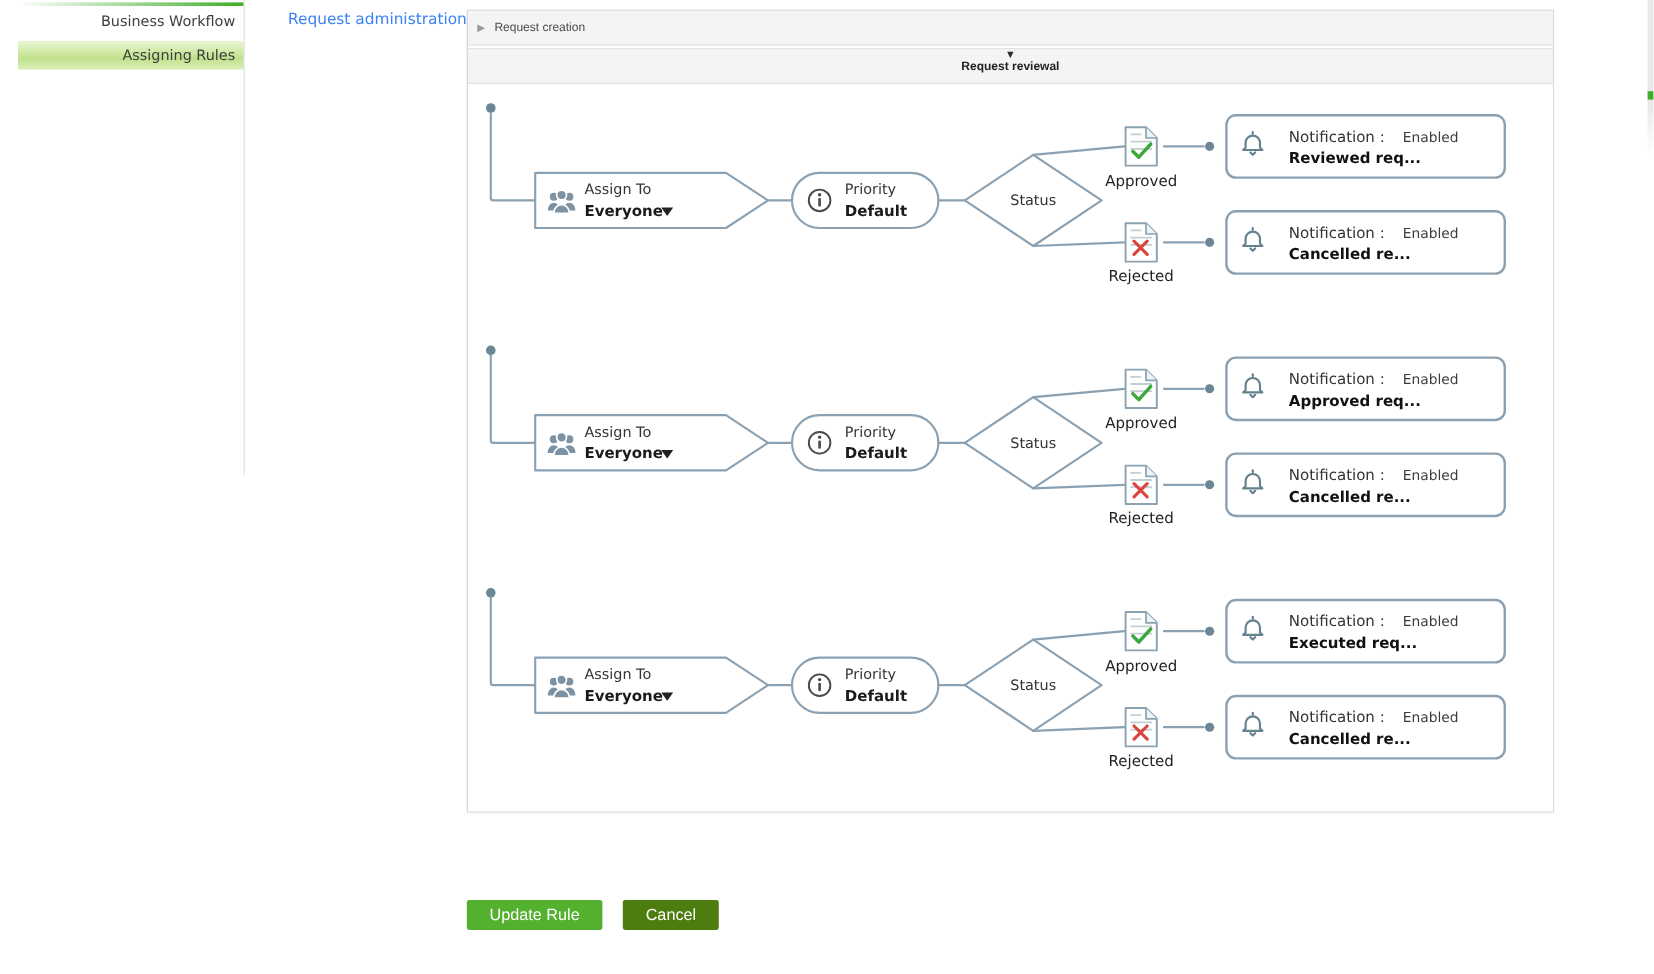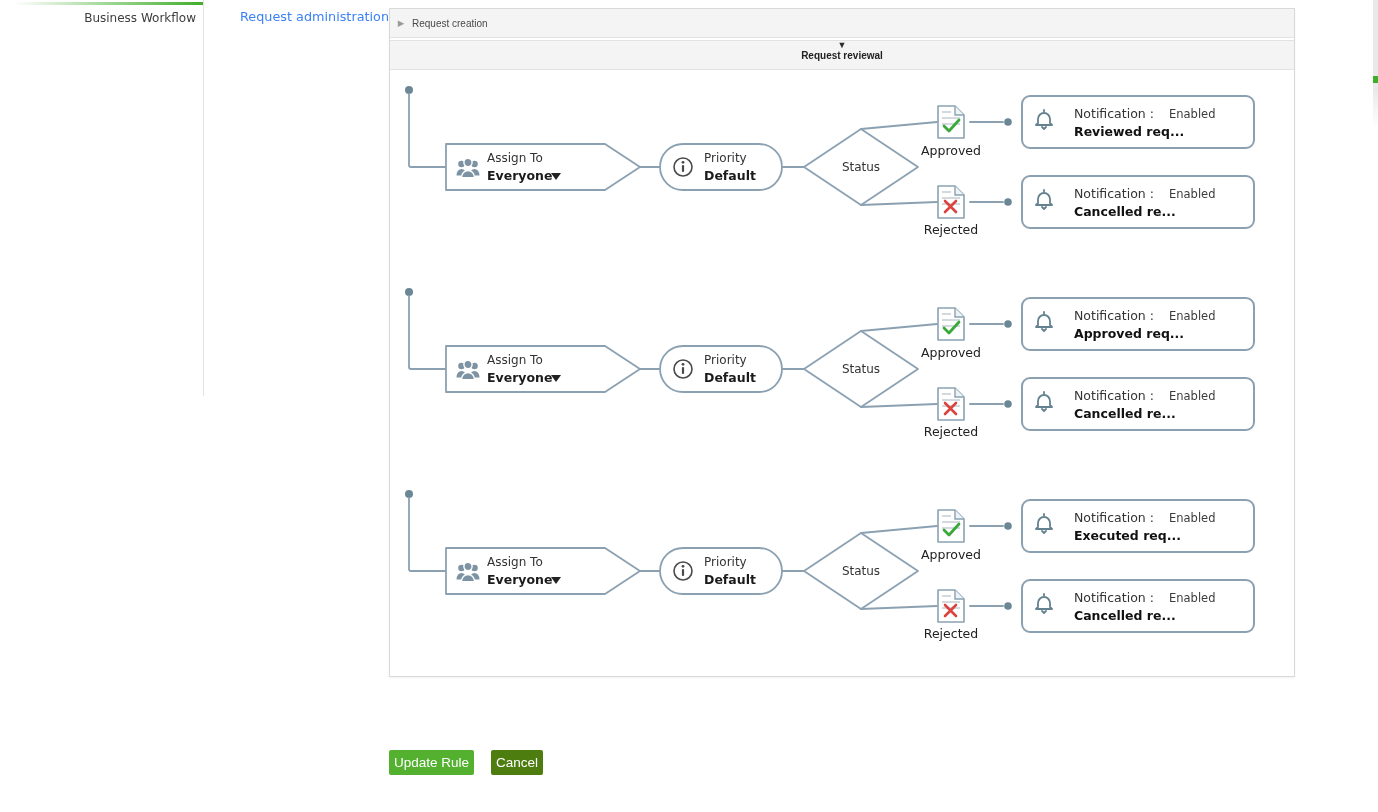--- a/index.html
+++ b/index.html
@@ -29,34 +29,35 @@
   .tri-right::before{content:"\25B6";color:#9a9a9a;font-size:8.5px;}
   .tri-down::before{content:"\25BC";color:#2b2b2b;font-size:9px;}
   .acc-label{font-size:10px;color:#222;}
   .acc-label.bold{font-weight:bold;}
   .acc-label.dim{color:#4a4a4a;font-weight:normal;}
   .acc-body{height:202px;background:#fff;position:relative;}
   svg text{font-family:"DejaVu Sans",sans-serif;fill:#333;}
   
   .btn-row{position:absolute;left:389px;top:750px;display:flex;gap:17px;}
   .btn{font-family:"Liberation Sans",sans-serif;font-size:13.5px;color:#fff;
-    padding:5px 5px;border:none;border-radius:2px;cursor:pointer;}
+    padding:5px 19px;border:none;border-radius:2px;cursor:pointer;}
   .btn-green{background:#53b12f;}
   .btn-gray{background:#4d7c0f;}
   
   .scroll-strip{position:absolute;right:0;top:0;width:5px;height:128px;
     background:linear-gradient(to bottom,#e9e9e9 70%,rgba(233,233,233,0));}
   .scroll-notch{position:absolute;right:0;top:76px;width:5px;height:7px;background:#3fae29;}
 </style>
 </head>
 <body>
 
 <div class="sidebar">
   <div class="top-green-line"></div>
   <div class="side-item plain">Business Workflow</div>
+  <div class="side-item active">Assigning Rules</div>
 </div>
 <div class="sidebar-divider"></div>
 
 <div class="page-title">Request administration</div>
 
 <div class="scroll-strip"></div>
 <div class="scroll-notch"></div>
 
 <div class="accordion">
 

